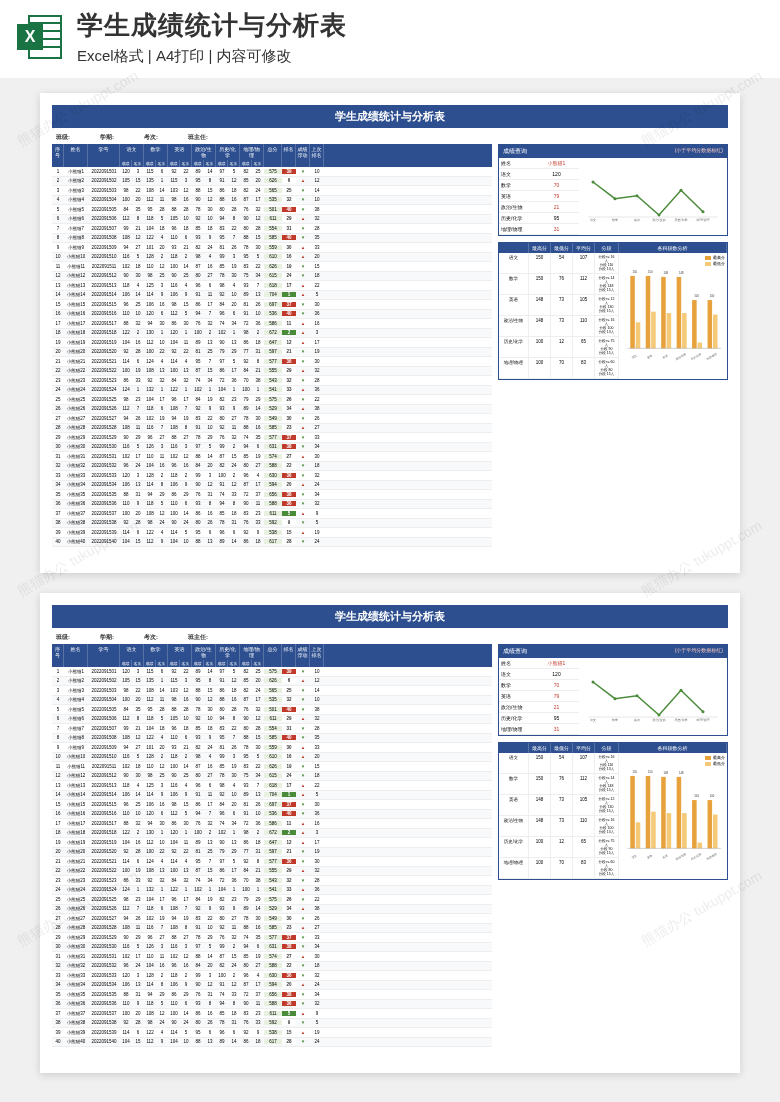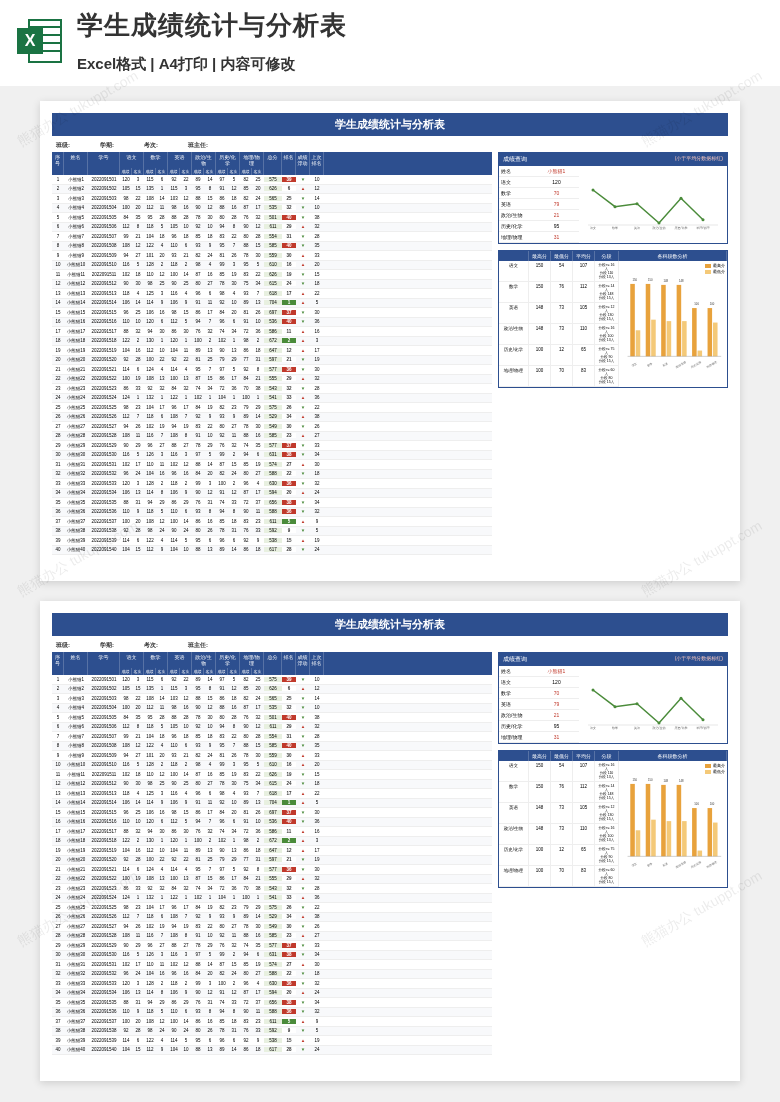--- a/index.html
+++ b/index.html
@@ -9,21 +9,21 @@
 .wm2{top:100px;right:10px;transform:rotate(-30deg)}
 .wm3{top:550px;left:10px;transform:rotate(-30deg)}
 .wm4{top:550px;right:10px;transform:rotate(-30deg)}
 .wm5{top:900px;left:10px;transform:rotate(-30deg)}
 .wm6{top:900px;right:10px;transform:rotate(-30deg)}
 .header{background:#fff;padding:8px 15px 12px;display:flex;align-items:center;gap:12px}
 .excel-icon{width:50px;height:50px;position:relative}
 .excel-icon svg{width:100%;height:100%}
 .header-text{flex:1}
 .main-title{font-size:26px;font-weight:bold;color:#333;letter-spacing:1px}
-.sub-title{font-size:15px;color:#333;margin-top:12px;font-weight:700}
+.sub-title{font-size:15px;color:#333;margin-top:4px;font-weight:400}
 .preview-area{padding:15px 40px;display:flex;flex-direction:column;gap:20px}
 .sheet{background:#fff;box-shadow:0 2px 8px rgba(0,0,0,0.15);padding:12px;width:700px;height:480px;position:relative}
 .sheet-title{background:#2d4f8f;color:#fff;text-align:center;padding:4px;font-size:11px;font-weight:bold;margin-bottom:3px}
 .meta-row{display:flex;gap:30px;font-size:6px;padding:2px 4px;color:#333}
 .meta-row span{font-weight:bold}
 .table-wrap{display:flex;gap:6px}
 .main-table{flex:1}
 .th-row{display:flex;background:#2d4f8f;color:#fff;font-size:5px}
 .th-row>div{padding:2px 1px;text-align:center;border-right:1px solid rgba(255,255,255,0.2)}
 .th-seq{width:12px}

